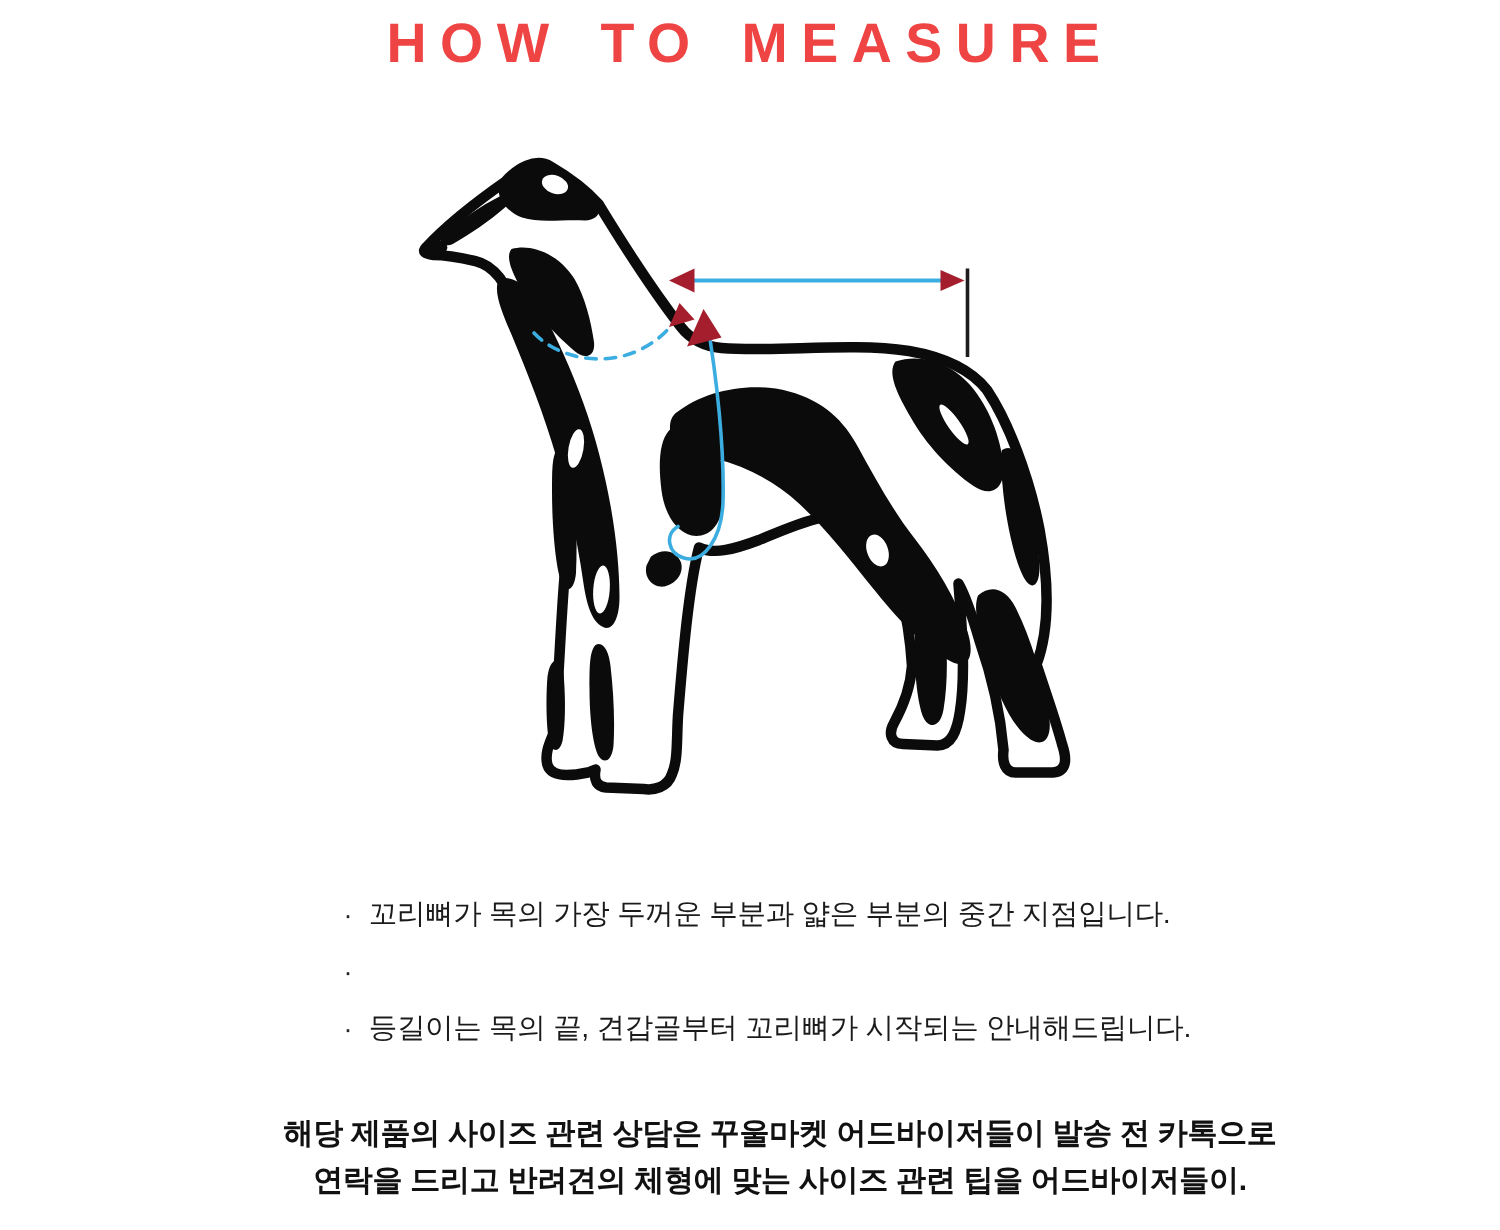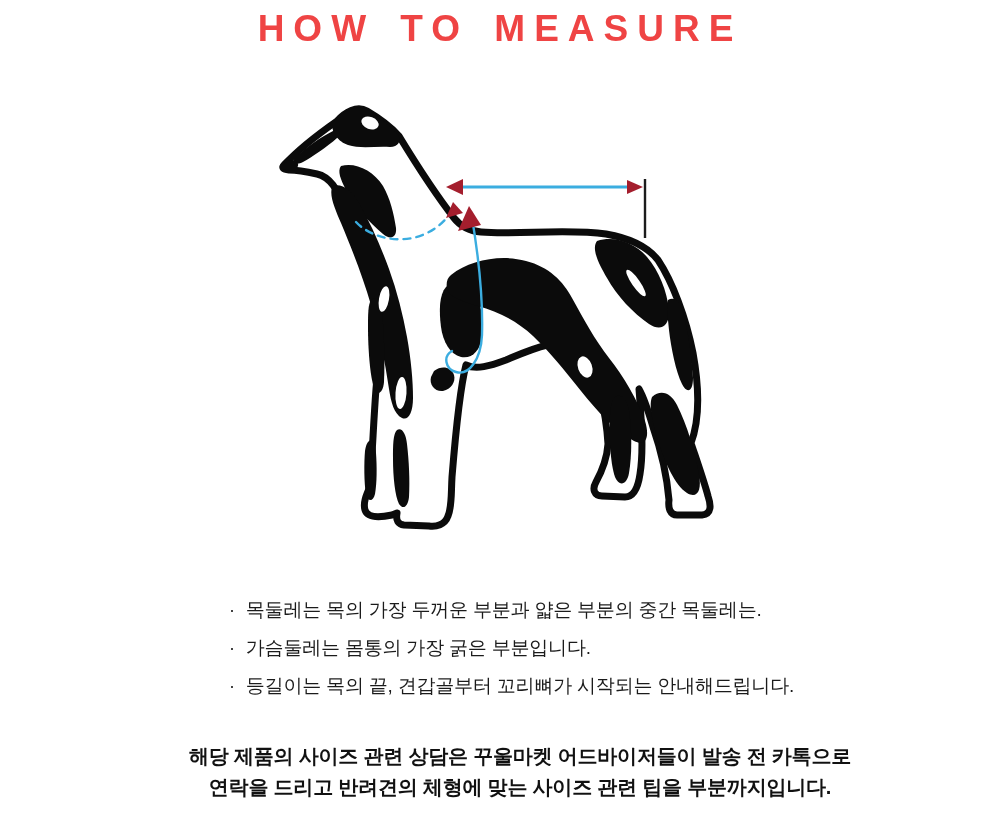--- a/index.html
+++ b/index.html
@@ -132,30 +132,29 @@
       </g>
 
       <polygon points="453,202 446,218 463,213" fill="#A41E2D"></polygon>
       <polygon points="469,206 458,231 481,225" fill="#A41E2D"></polygon>
     </svg>
   </div>
 
   <ul class="notes">
     <li>
       <span class="dot">·</span>
-      <span>목둘레는 목의 가장 두꺼운 부분과 얇은 부분의 중간 목둘레는.</span>
+      <span>꼬리뼈가 목의 가장 두꺼운 부분과 얇은 부분의 중간 지점입니다.</span>
     </li>
     <li>
       <span class="dot">·</span>
-      <span>가슴둘레는 몸통의 가장 굵은 부분입니다.</span>
     </li>
     <li>
       <span class="dot">·</span>
       <span>등길이는 목의 끝, 견갑골부터 꼬리뼈가 시작되는 안내해드립니다.</span>
     </li>
   </ul>
 
   <p class="footer">
     <span>해당 제품의 사이즈 관련 상담은 꾸울마켓 어드바이저들이 발송 전 카톡으로</span><br>
-    <span>연락을 드리고 반려견의 체형에 맞는 사이즈 관련 팁을 부분까지입니다.</span>
+    <span>연락을 드리고 반려견의 체형에 맞는 사이즈 관련 팁을 어드바이저들이.</span>
   </p>
 
 </div>
 
 </body></html>

